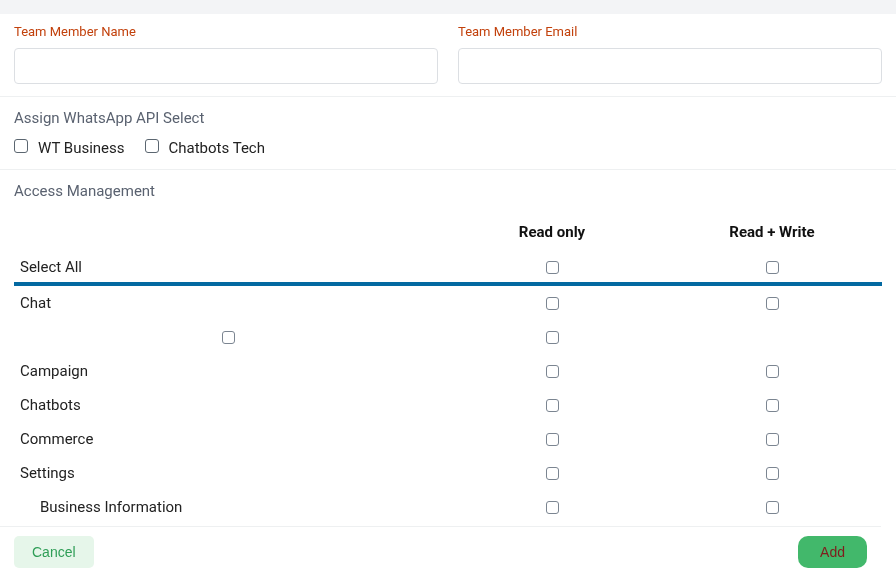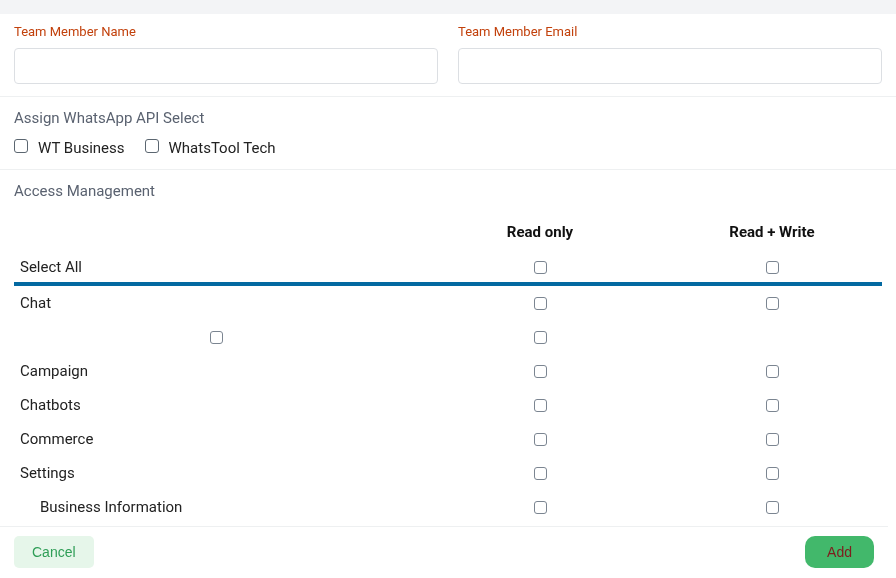--- a/index.html
+++ b/index.html
@@ -91,21 +91,20 @@
     position: relative;
   }
   .access-body {
     padding: 10px 14px 0 14px;
   }
   .grid-row {
     display: grid;
     grid-template-columns: 1fr 220px 220px;
     align-items: center;
     min-height: 34px;
-    gap: 12px;
   }
   .grid-header {
     min-height: 40px;
   }
   .grid-header .col-head {
     font-weight: 700;
     font-size: 15px;
     text-align: center;
     color: #111;
   }
@@ -122,21 +121,21 @@
     justify-content: center;
   }
   .grid-divider {
     border-bottom: 4px solid #0369a1;
   }
   
   .footer {
     position: absolute;
     bottom: 0;
     left: 0;
-    right: 8px;
+    right: 15px;
     height: 52px;
     border-top: 1px solid #eef0f1;
     background: #fff;
     display: flex;
     align-items: center;
     justify-content: space-between;
     padding: 0 14px 2px 14px;
   }
   .btn-cancel {
     background: #e6f6ea;
@@ -187,21 +186,21 @@
 
   <div class="section">
     <div class="section-title">Assign WhatsApp API Select</div>
     <div class="checkbox-row">
       <div class="checkbox-item">
         <div class="cb"></div>
         <span>WT Business</span>
       </div>
       <div class="checkbox-item">
         <div class="cb"></div>
-        <span>WhatsTool Tech</span>
+        <span>Chatbots Tech</span>
       </div>
     </div>
   </div>
 
   <div class="access-wrap">
     <div class="access-body">
       <div class="section-title">Access Management</div>
 
       <div class="grid-row grid-header">
         <div></div>

